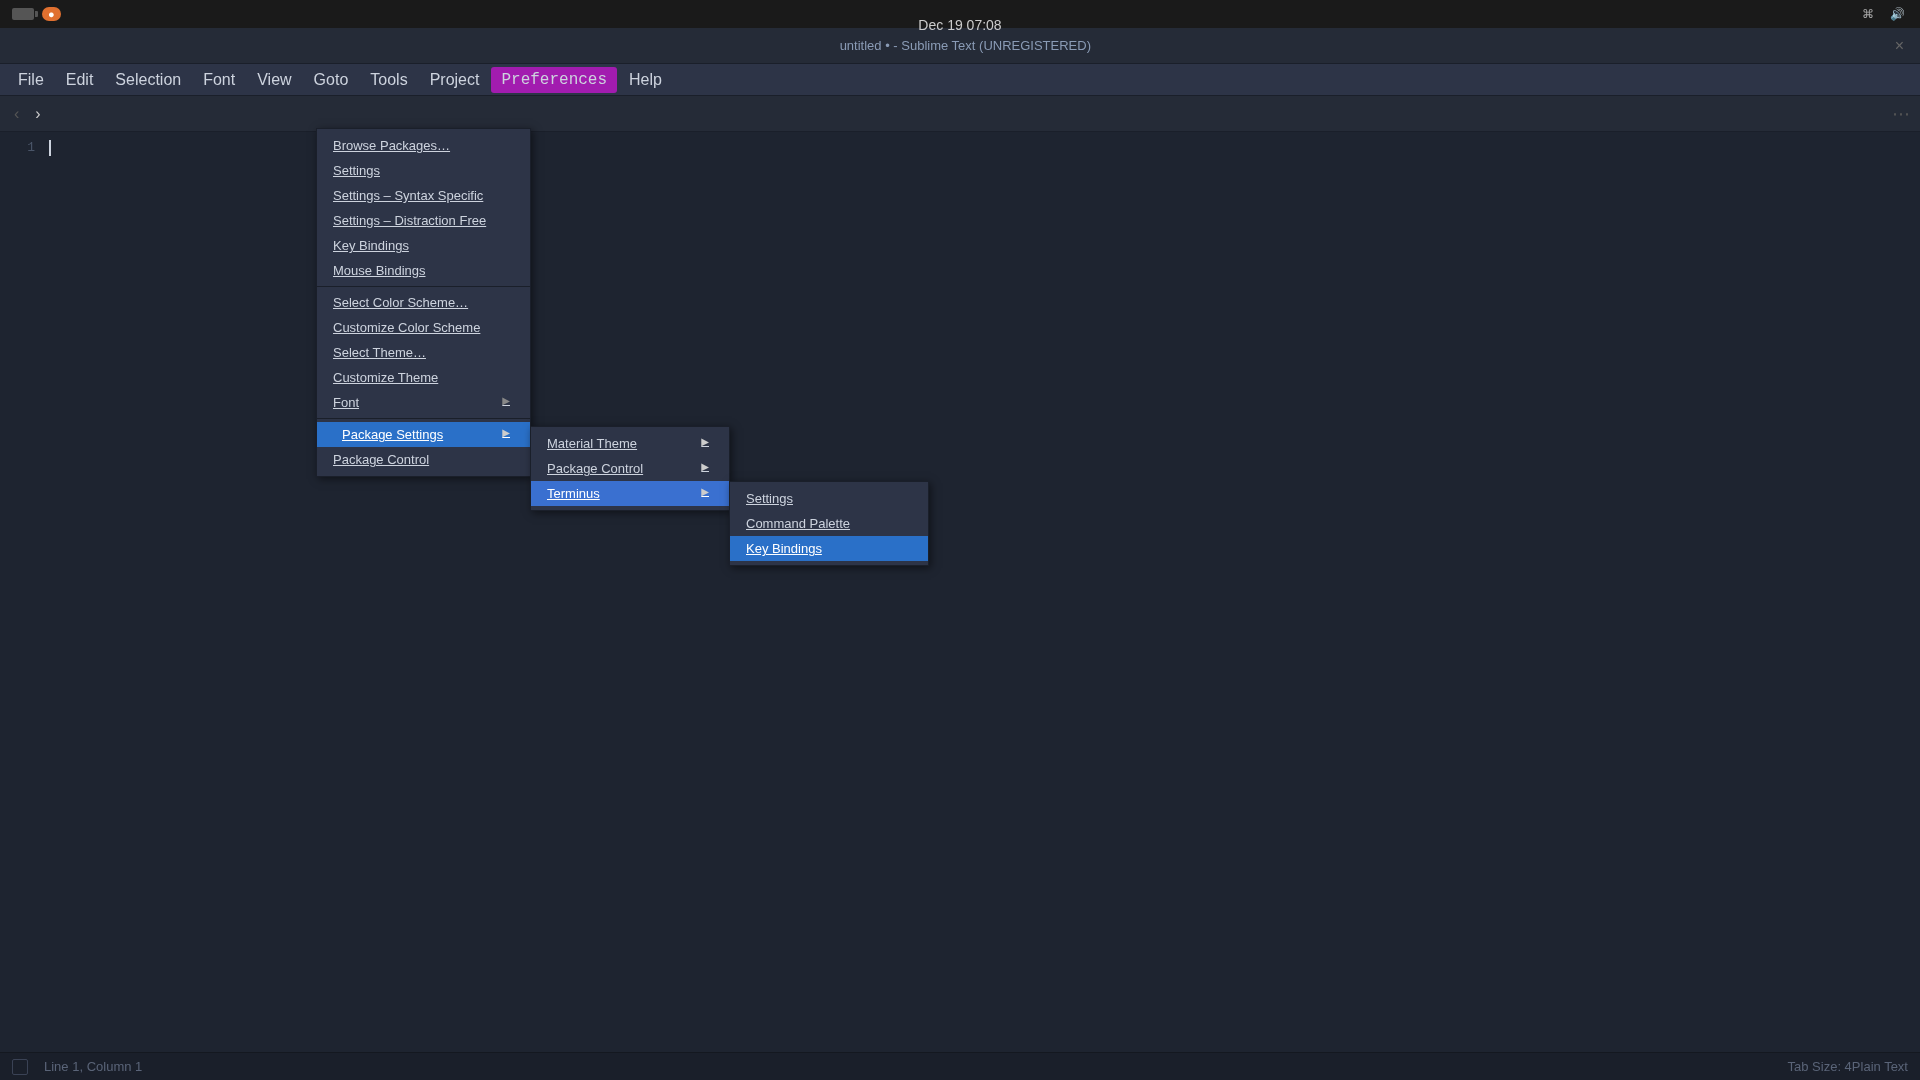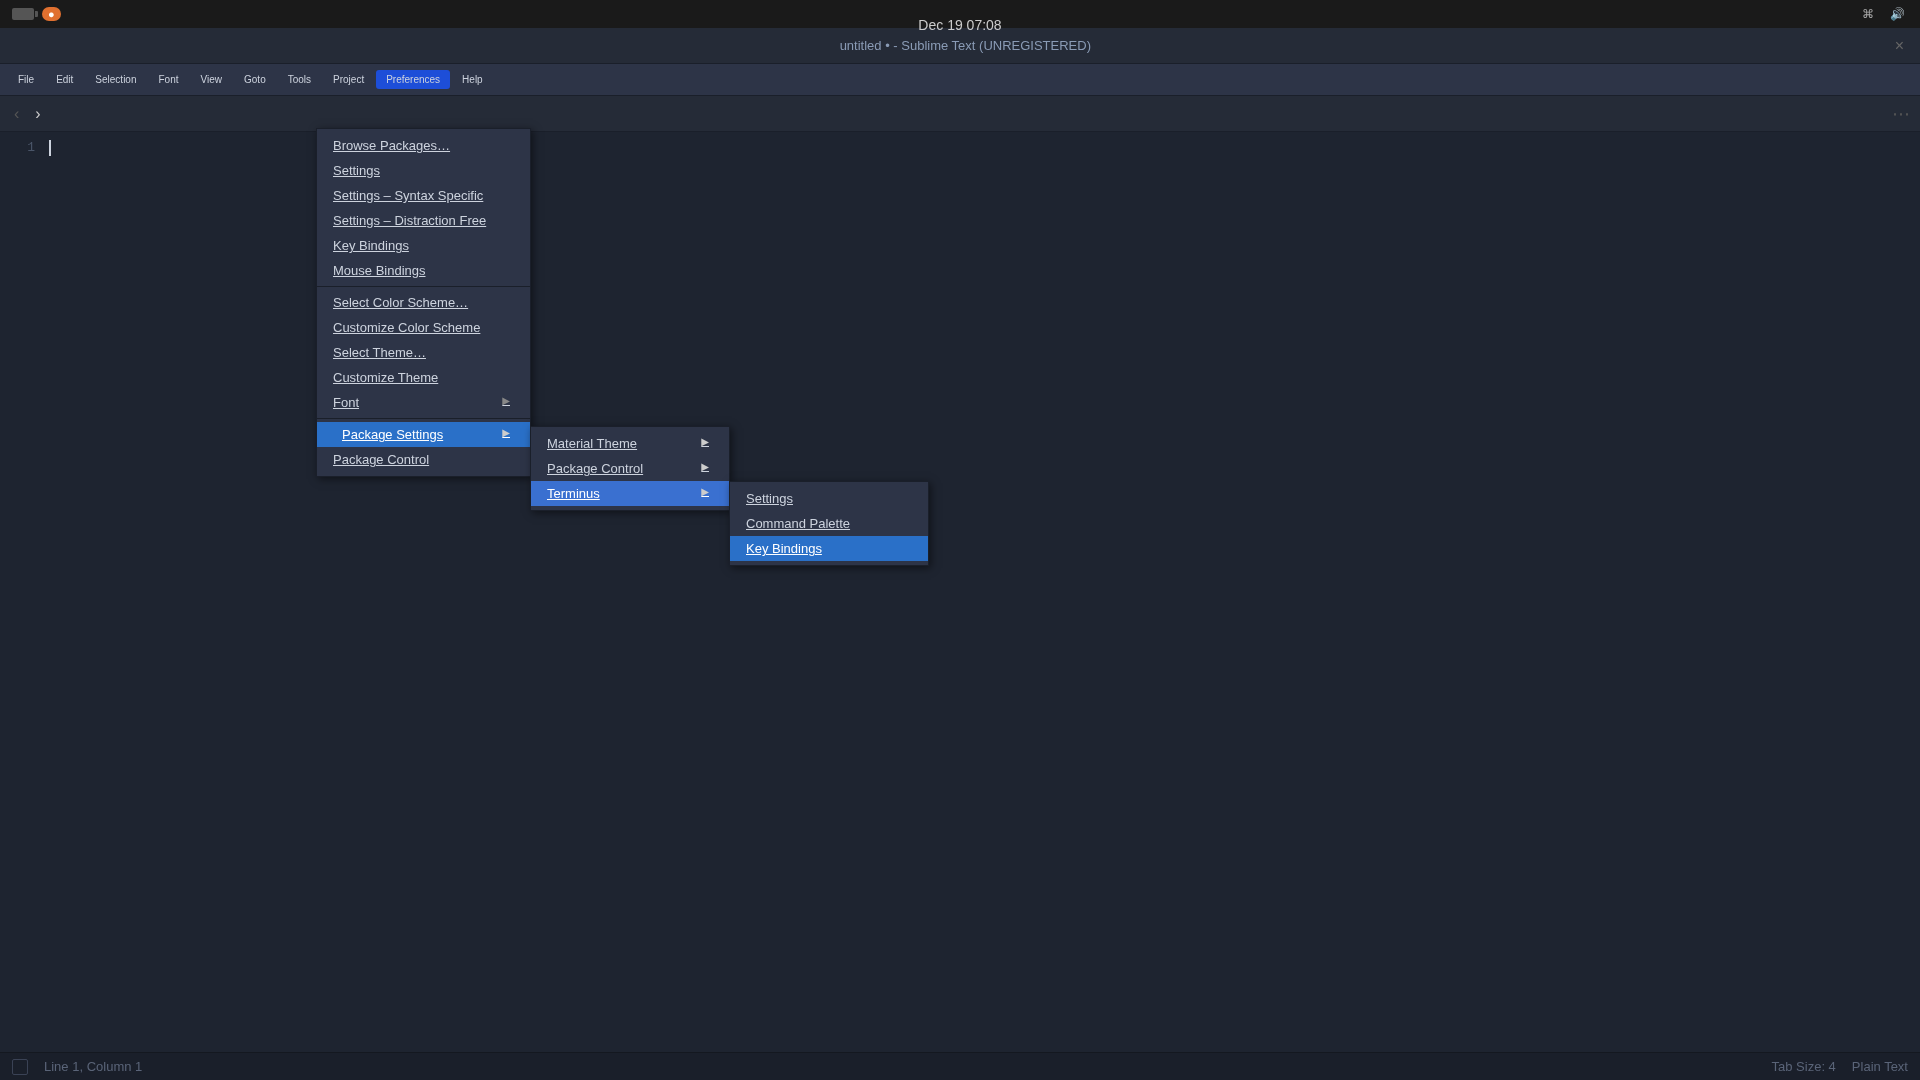--- a/index.html
+++ b/index.html
@@ -105,25 +105,26 @@
       display: flex;
       align-items: center;
       padding: 0 8px;
       gap: 2px;
       border-bottom: 1px solid #1a1f2a;
     }
     .menu-item {
       padding: 4px 10px;
       cursor: pointer;
       border-radius: 3px;
-      font-size: 10px;
+      font-size: 16px;
       color: #cdd3de;
     }
     .menu-item.active {
-      background: #1d4ed8;
+      background: #a21caf;
+      font-family: Liberation Mono, monospace;
     }
 
     
     .toolbar {
       height: 36px;
       background: #252b37;
       display: flex;
       align-items: center;
       padding: 0 10px;
       gap: 8px;
@@ -189,21 +190,20 @@
       align-items: center;
       padding: 0 12px;
       font-size: 13px;
       color: #5a6478;
       border-top: 1px solid #141820;
       gap: 16px;
     }
     .status-bar-right {
       margin-left: auto;
       display: flex;
-      gap: 16px;
     }
     .status-indicator {
       width: 16px;
       height: 16px;
       border: 1px solid #3a4255;
       border-radius: 2px;
       display: inline-flex;
       align-items: center;
       justify-content: center;
     }

